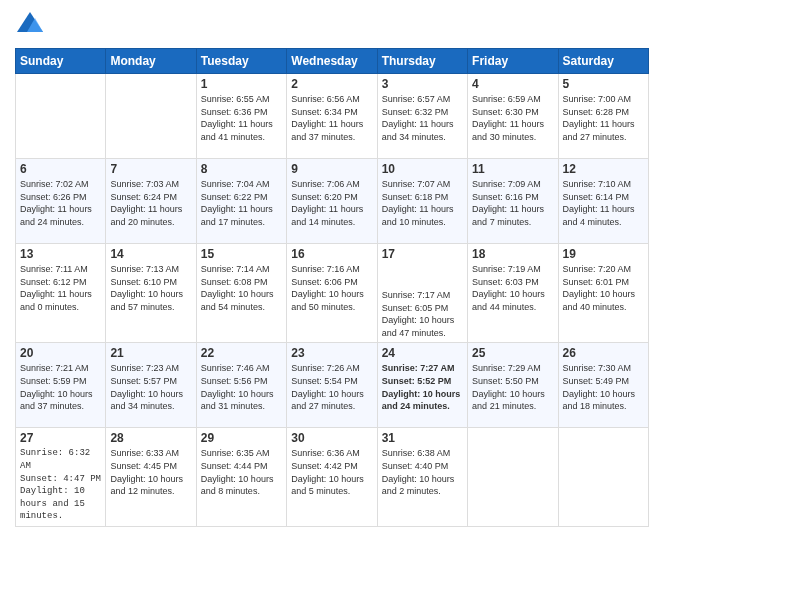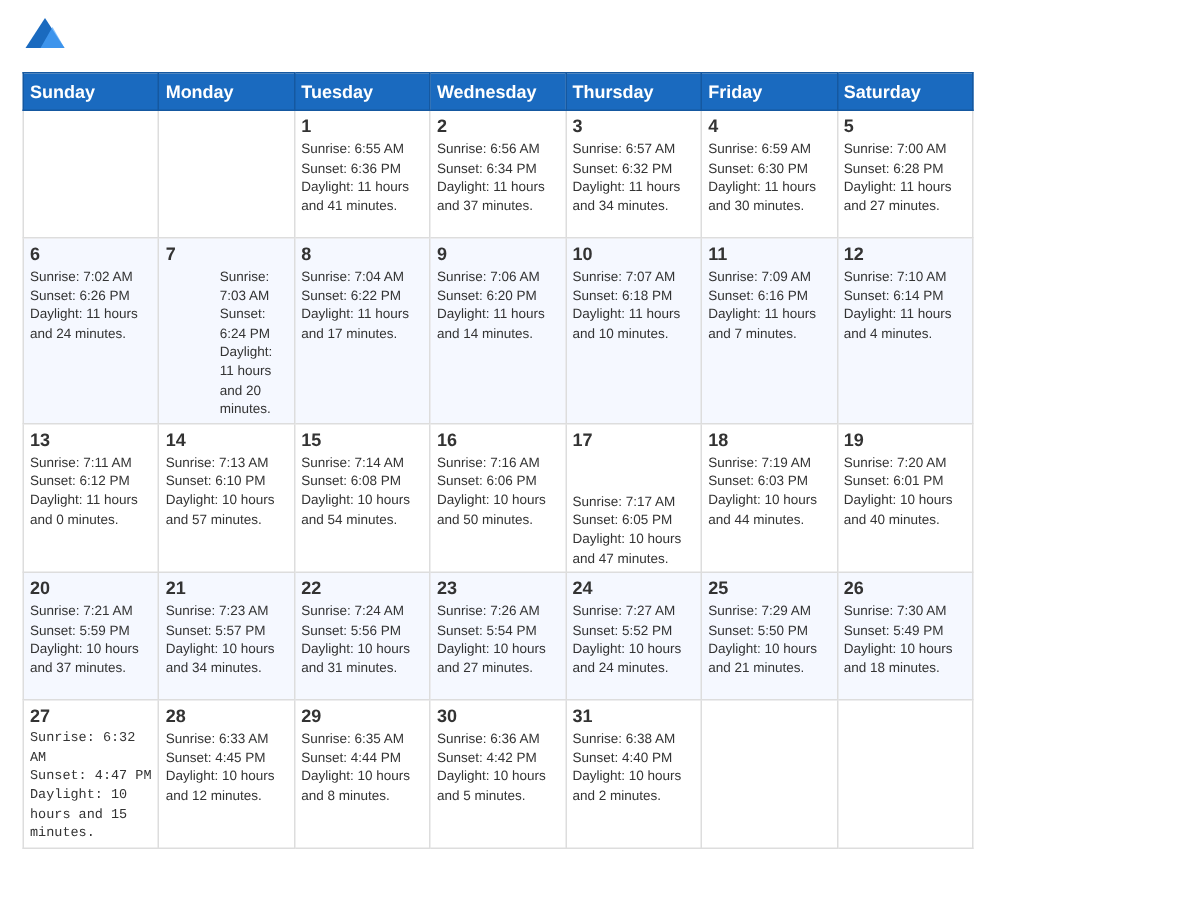--- a/index.html
+++ b/index.html
@@ -172,21 +172,21 @@
         </tr>
         <tr>
           <td>
             <span class="day-number">6</span>
             <div class="day-info" style="white-space: pre-line;">Sunrise: 7:02 AM
 Sunset: 6:26 PM
 Daylight: 11 hours and 24 minutes.</div>
           </td>
           <td>
             <span class="day-number">7</span>
-            <div class="day-info" style="white-space: pre-line; margin-left: 36px;">Sunrise: 7:03 AM
+            <div class="day-info" style="white-space: pre-line;">Sunrise: 7:03 AM
 Sunset: 6:24 PM
 Daylight: 11 hours and 20 minutes.</div>
           </td>
           <td>
             <span class="day-number">8</span>
             <div class="day-info" style="white-space: pre-line;">Sunrise: 7:04 AM
 Sunset: 6:22 PM
 Daylight: 11 hours and 17 minutes.</div>
           </td>
           <td>
@@ -266,33 +266,33 @@
 Daylight: 10 hours and 37 minutes.</div>
           </td>
           <td>
             <span class="day-number">21</span>
             <div class="day-info" style="white-space: pre-line;">Sunrise: 7:23 AM
 Sunset: 5:57 PM
 Daylight: 10 hours and 34 minutes.</div>
           </td>
           <td>
             <span class="day-number">22</span>
-            <div class="day-info" style="white-space: pre-line;">Sunrise: 7:24 AM
+            <div class="day-info" style="white-space: pre-line;">Sunrise: 7:46 AM
 Sunset: 5:56 PM
 Daylight: 10 hours and 31 minutes.</div>
           </td>
           <td>
             <span class="day-number">23</span>
             <div class="day-info" style="white-space: pre-line;">Sunrise: 7:26 AM
 Sunset: 5:54 PM
 Daylight: 10 hours and 27 minutes.</div>
           </td>
           <td>
             <span class="day-number">24</span>
-            <div class="day-info" style="white-space: pre-line;">Sunrise: 7:27 AM
+            <div class="day-info" style="white-space: pre-line; font-weight: bold;">Sunrise: 7:27 AM
 Sunset: 5:52 PM
 Daylight: 10 hours and 24 minutes.</div>
           </td>
           <td>
             <span class="day-number">25</span>
             <div class="day-info" style="white-space: pre-line;">Sunrise: 7:29 AM
 Sunset: 5:50 PM
 Daylight: 10 hours and 21 minutes.</div>
           </td>
           <td>

